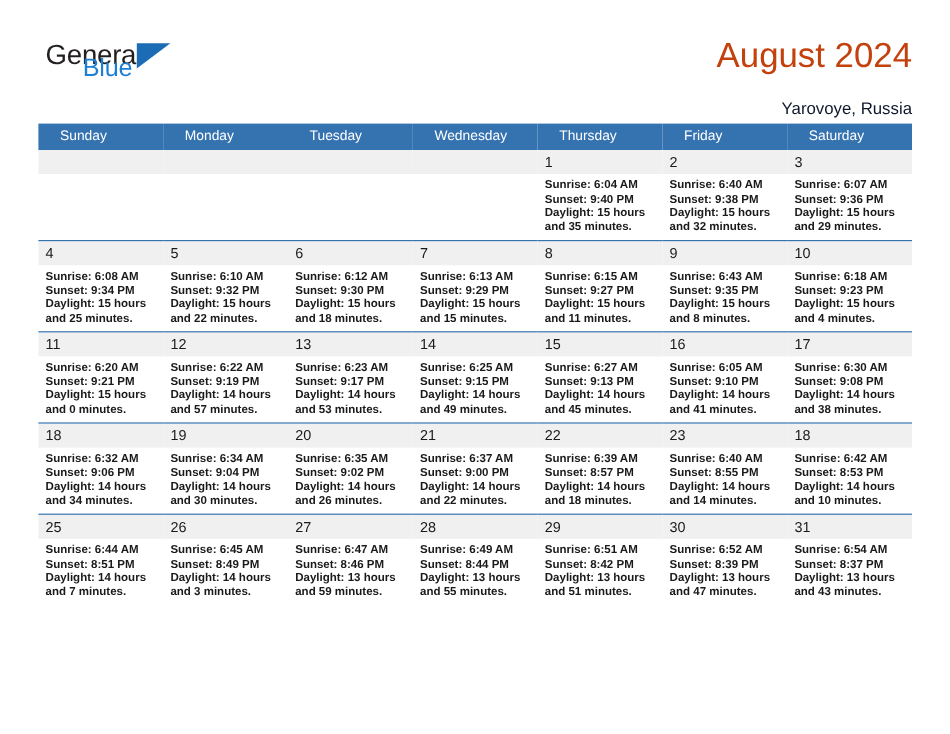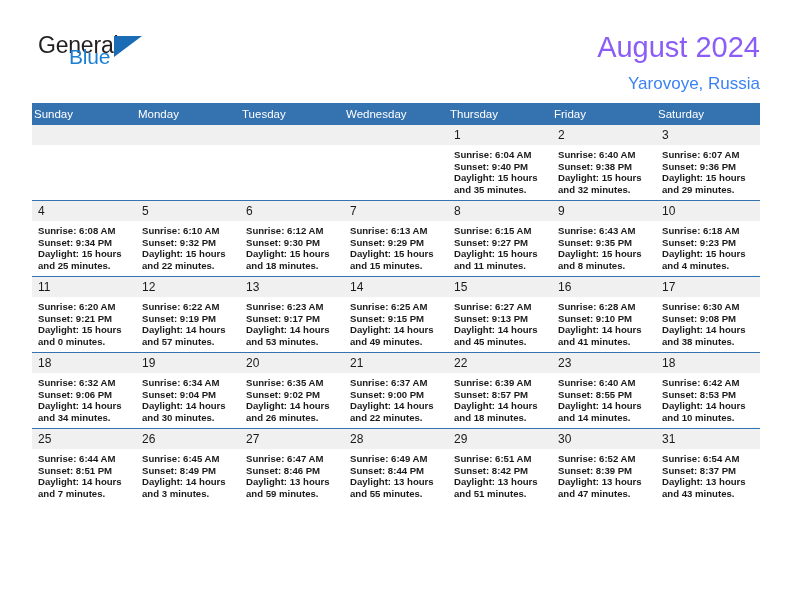--- a/index.html
+++ b/index.html
@@ -67,47 +67,47 @@
 
   .titles {
     position: absolute;
     right: 0;
     top: 0;
     text-align: right;
   }
   .cal-title {
     font-size: 29px;
     line-height: 38px;
-    color: #8b5cf6;
+    color: #c2410c;
     white-space: nowrap;
   }
   .cal-subtitle {
-    font-size: 17px;
+    font-size: 14px;
     line-height: 22px;
-    color: #3b82f6;
+    color: #0f172a;
     white-space: nowrap;
-    margin-top: 7px;
+    margin-top: 13px;
   }
 
   
   .calendar {
     position: absolute;
     left: 32px;
     top: 103px;
     width: 728px;
     border-collapse: collapse;
     table-layout: fixed;
   }
   .calendar th {
     background: #3572b0;
     color: #ffffff;
     font-size: 11.5px;
     font-weight: normal;
     text-align: left;
-    padding: 5px 0 5px 2px;
+    padding: 5px 0 5px 18px;
     height: 12px;
     border: 0;
   }
   .calendar td {
     vertical-align: top;
     padding: 0;
     border: 0;
     border-top: 1.5px solid #3572b0;
     height: 75px;
   }
@@ -318,21 +318,21 @@
             <div class="details">
               <div>Sunrise: 6:27 AM</div>
               <div>Sunset: 9:13 PM</div>
               <div>Daylight: 14 hours</div>
               <div>and 45 minutes.</div>
             </div>
           </td>
           <td>
             <span class="daynum">16</span>
             <div class="details">
-              <div>Sunrise: 6:28 AM</div>
+              <div>Sunrise: 6:05 AM</div>
               <div>Sunset: 9:10 PM</div>
               <div>Daylight: 14 hours</div>
               <div>and 41 minutes.</div>
             </div>
           </td>
           <td>
             <span class="daynum">17</span>
             <div class="details">
               <div>Sunrise: 6:30 AM</div>
               <div>Sunset: 9:08 PM</div>

